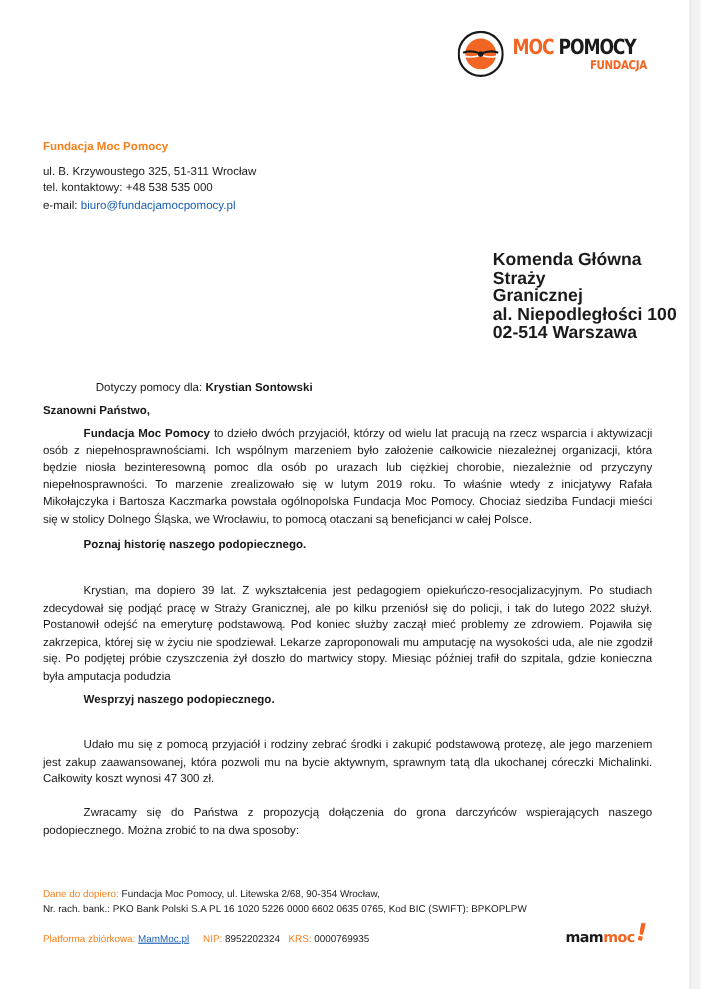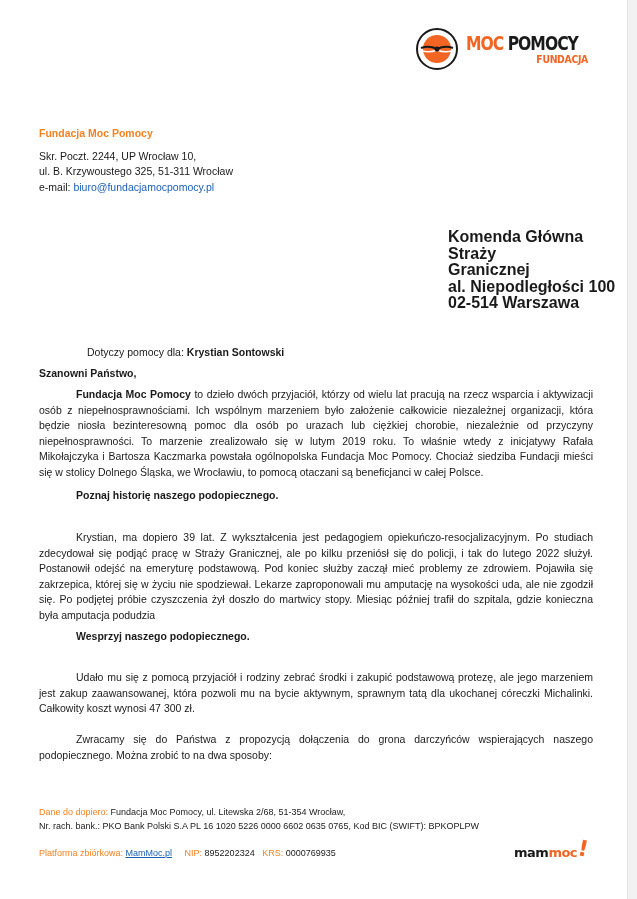--- a/index.html
+++ b/index.html
@@ -77,22 +77,22 @@
     </svg>
     <div class="logo-text">
       <span class="logo-main"><span class="moc">MOC</span> <span class="pomocy">POMOCY</span></span>
       <span class="logo-sub">FUNDACJA</span>
     </div>
   </div>
 
   <div class="org-name">Fundacja Moc Pomocy</div>
 
   <div class="sender">
-    <div>Skr. Poczt.  2244, UP Wrocław 10,</div>
     <div>ul. B. Krzywoustego 325, 51-311 Wrocław</div>
+    <div>tel. kontaktowy:  +48 538 535 000</div>
     <div><span>e-mail: </span><a>biuro@fundacjamocpomocy.pl</a></div>
   </div>
 
   <div class="recipient">
     <div>Komenda Główna Straży</div>
     <div>Granicznej</div>
     <div>al. Niepodległości 100</div>
     <div>02-514 Warszawa</div>
   </div>
 
@@ -106,21 +106,21 @@
 
   <div class="para" style="top:530px;">Krystian, ma dopiero 39 lat. Z wykształcenia jest pedagogiem opiekuńczo-resocjalizacyjnym. Po studiach zdecydował się podjąć pracę w Straży Granicznej, ale po kilku przeniósł się do policji, i tak do lutego 2022 służył. Postanowił odejść na emeryturę podstawową. Pod koniec służby zaczął mieć problemy ze zdrowiem. Pojawiła się zakrzepica, której się w życiu nie spodziewał. Lekarze zaproponowali mu amputację na wysokości uda, ale nie zgodził się. Po podjętej próbie czyszczenia żył doszło do martwicy stopy. Miesiąc później trafił do szpitala, gdzie konieczna była amputacja podudzia</div>
 
   <div class="subhead" style="top:630px;text-align:right;">Wesprzyj naszego podopiecznego.</div>
 
   <div class="para" style="top:670px;">Udało mu się z pomocą przyjaciół i rodziny zebrać środki i zakupić podstawową protezę, ale jego marzeniem jest zakup zaawansowanej, która pozwoli mu na bycie aktywnym, sprawnym tatą dla ukochanej córeczki Michalinki. Całkowity koszt wynosi 47 300 zł.</div>
 
   <div class="para" style="top:732px;">Zwracamy się do Państwa z propozycją dołączenia do grona darczyńców wspierających naszego podopiecznego.  Można zrobić to na dwa sposoby:</div>
 
   <div class="footer" style="top:805px;">
-    <div><span class="orange">Dane do dopiero: </span><span>Fundacja Moc Pomocy, ul. Litewska 2/68, 51-354 Wrocław,</span></div>
+    <div><span class="orange">Dane do dopiero: </span><span>Fundacja Moc Pomocy, ul. Litewska 2/68, 90-354 Wrocław,</span></div>
     <div>Nr. rach. bank.: PKO Bank Polski S.A PL 16 1020 5226 0000 6602 0635 0765,  Kod BIC (SWIFT): BPKOPLPW</div>
   </div>
 
   <div class="footer" style="top:846px;">
     <span class="orange">Platforma zbiórkowa: </span><a>MamMoc.pl</a>
     &nbsp;&nbsp;&nbsp;&nbsp;<span class="orange">NIP: </span><span>8952202324</span>
     &nbsp;&nbsp;<span class="orange">KRS: </span><span>0000769935</span>
   </div>
 
   <div class="mammoc">

